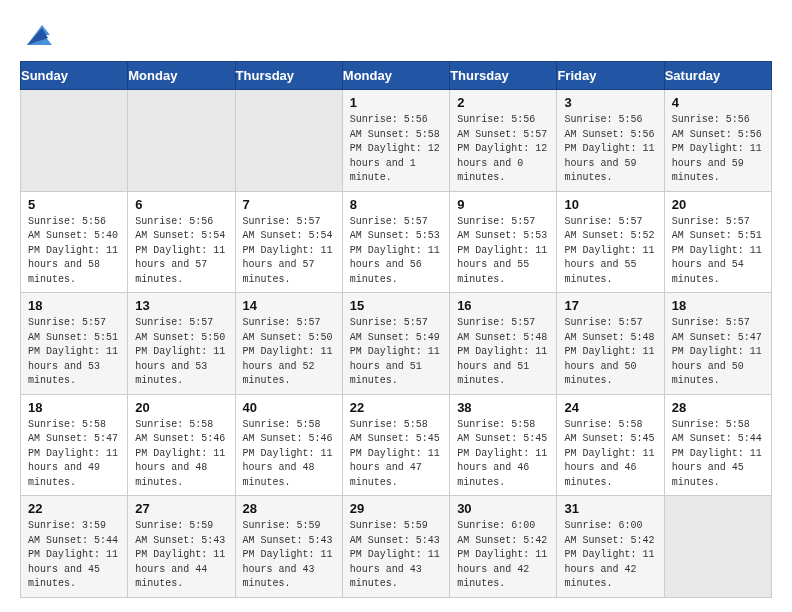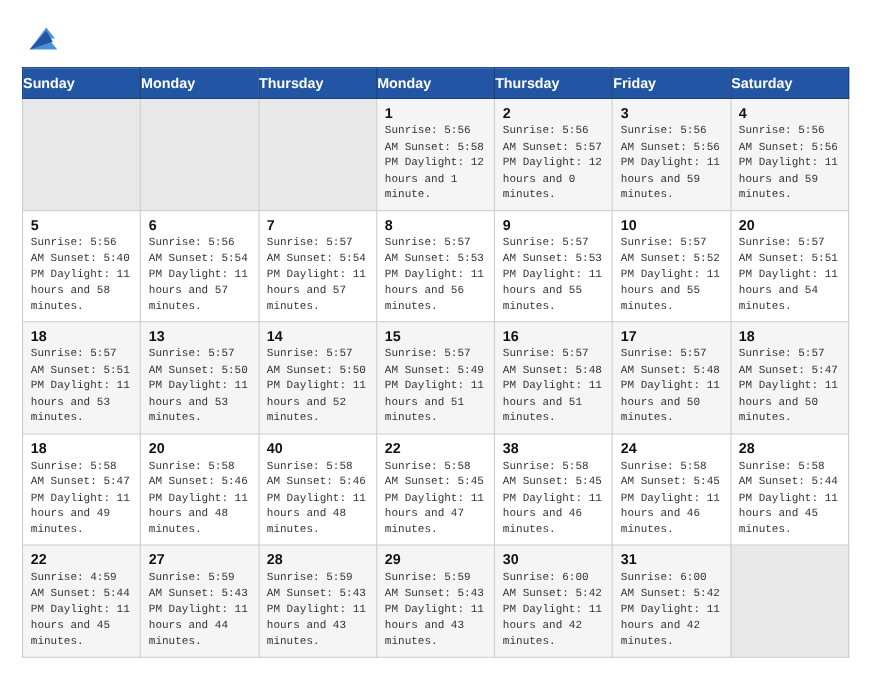--- a/index.html
+++ b/index.html
@@ -285,21 +285,21 @@
         <td>
           <div class="day-num">28</div>
           <div class="cell-text">Sunrise: 5:58 AM
 Sunset: 5:44 PM
 Daylight: 11 hours and 45 minutes.</div>
         </td>
       </tr>
       <tr>
         <td>
           <div class="day-num">22</div>
-          <div class="cell-text">Sunrise: 4:59 AM
+          <div class="cell-text">Sunrise: 3:59 AM
 Sunset: 5:44 PM
 Daylight: 11 hours and 45 minutes.</div>
         </td>
         <td>
           <div class="day-num">27</div>
           <div class="cell-text">Sunrise: 5:59 AM
 Sunset: 5:43 PM
 Daylight: 11 hours and 44 minutes.</div>
         </td>
         <td>

